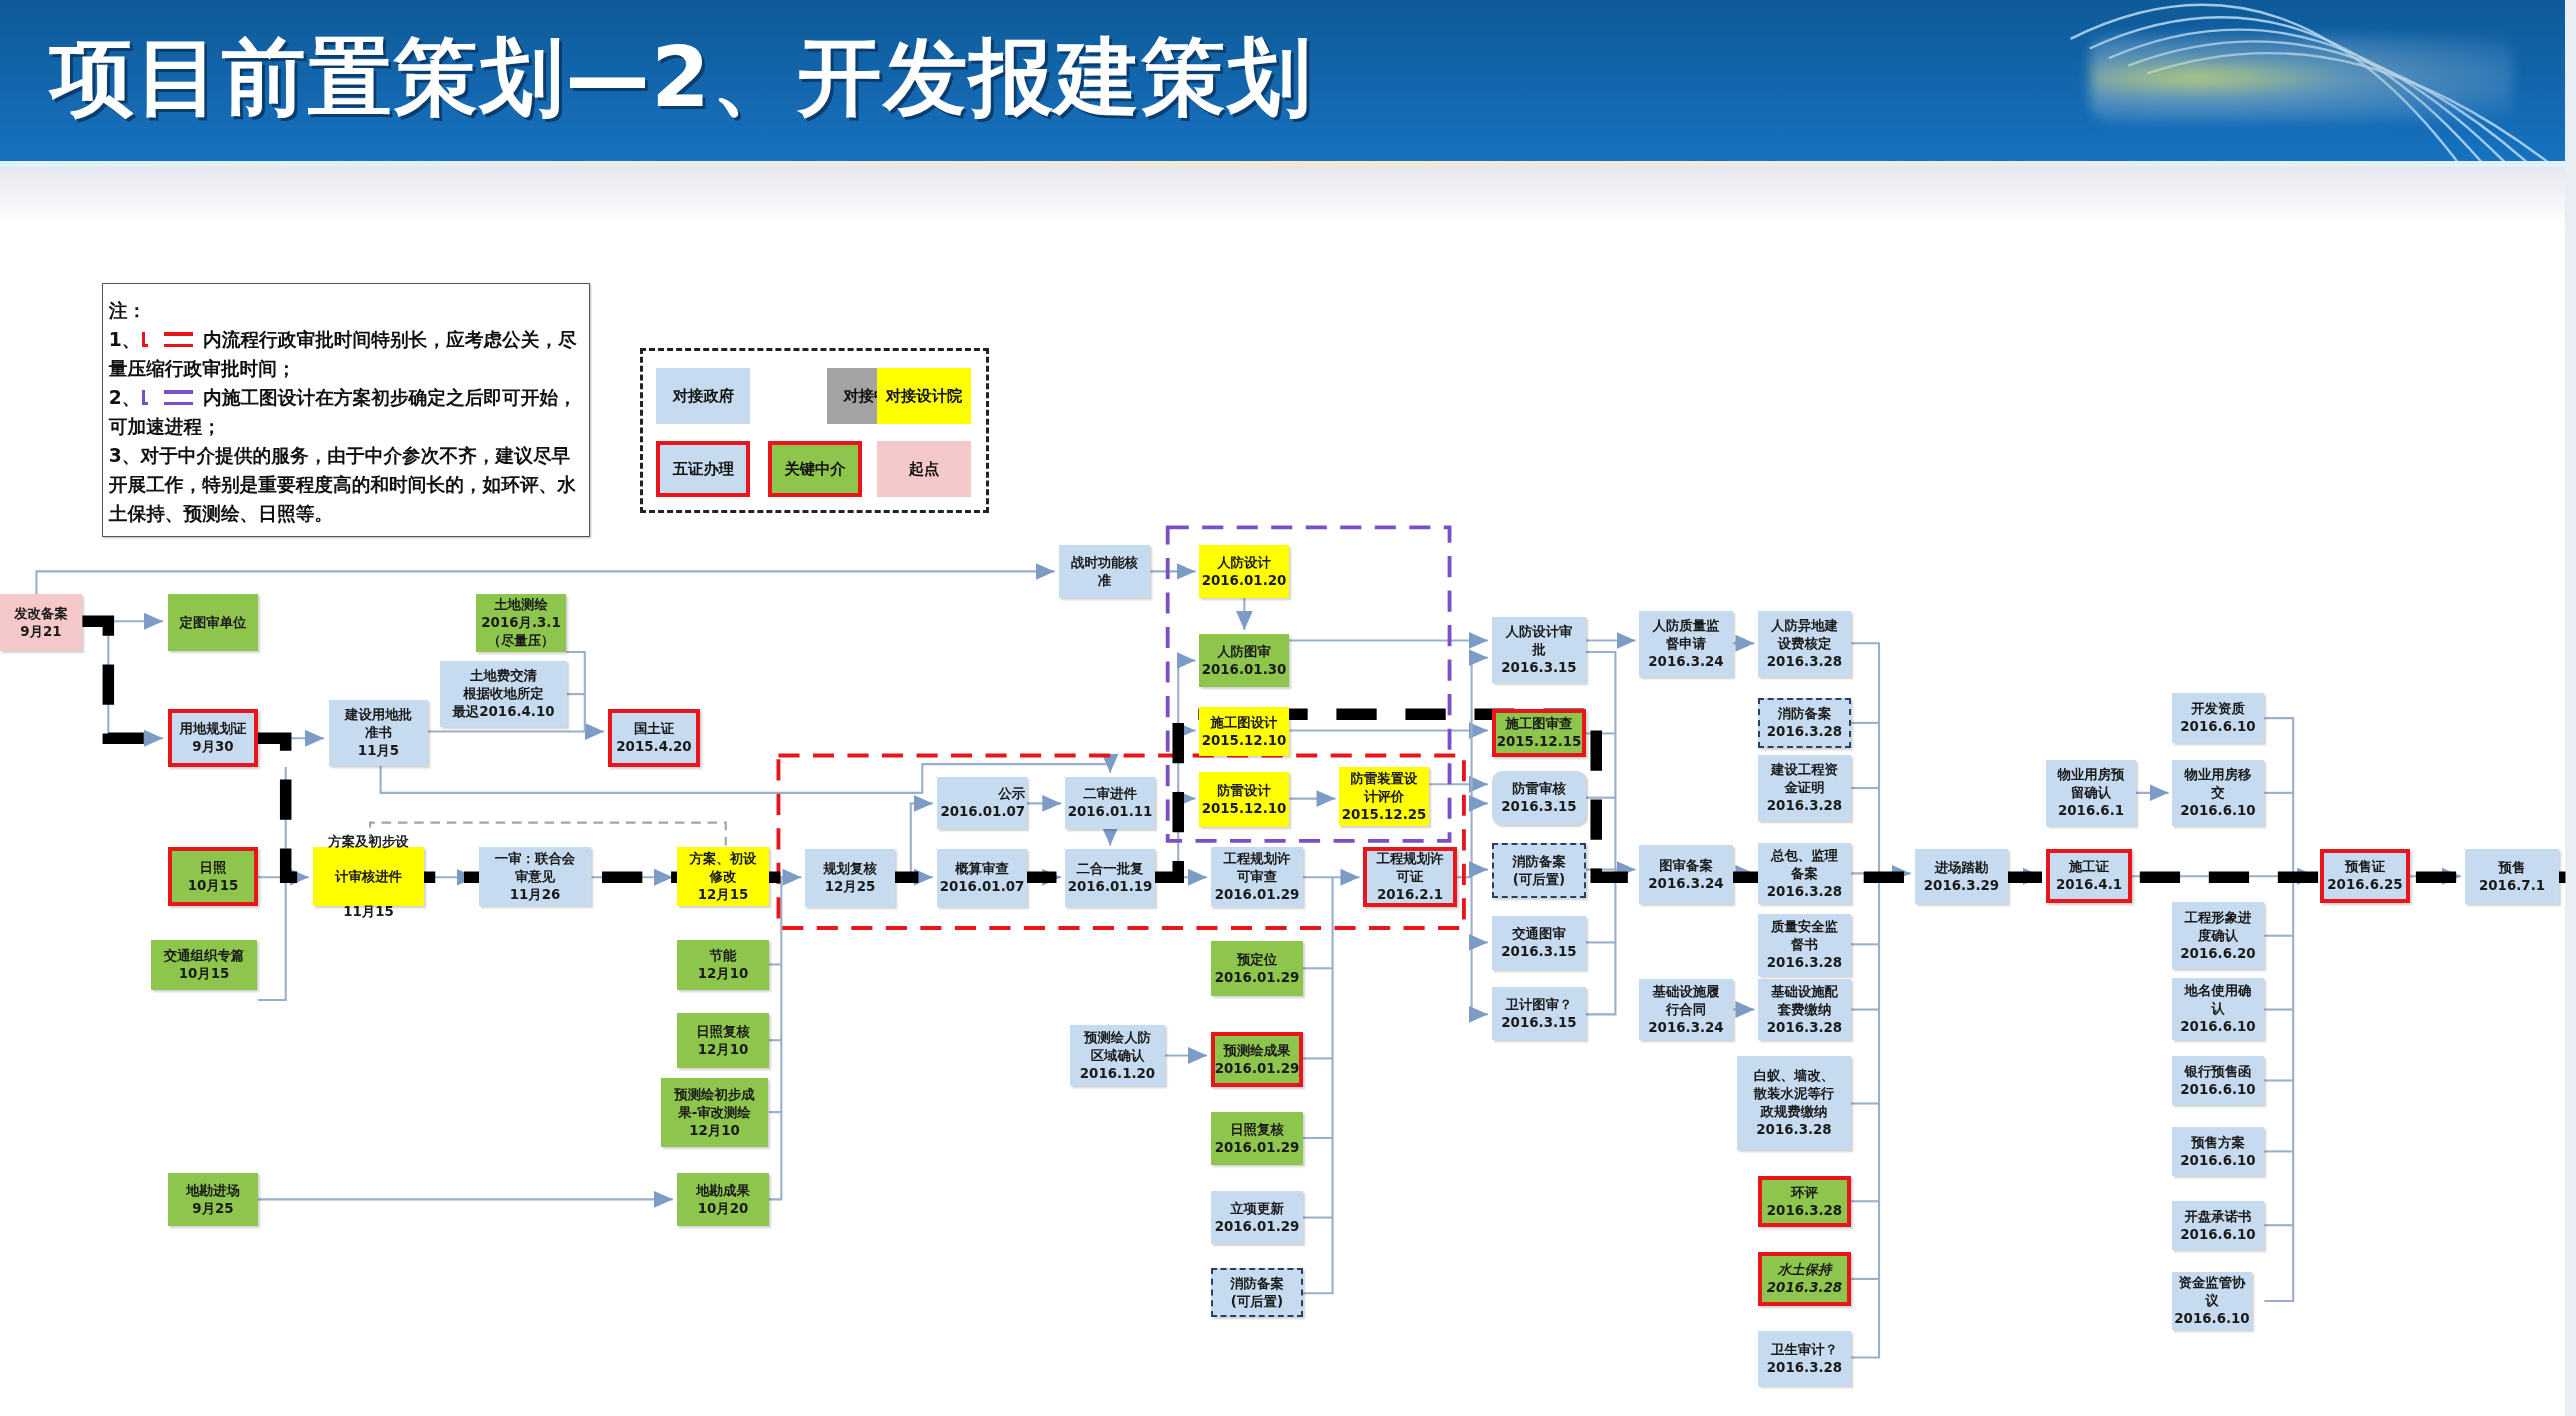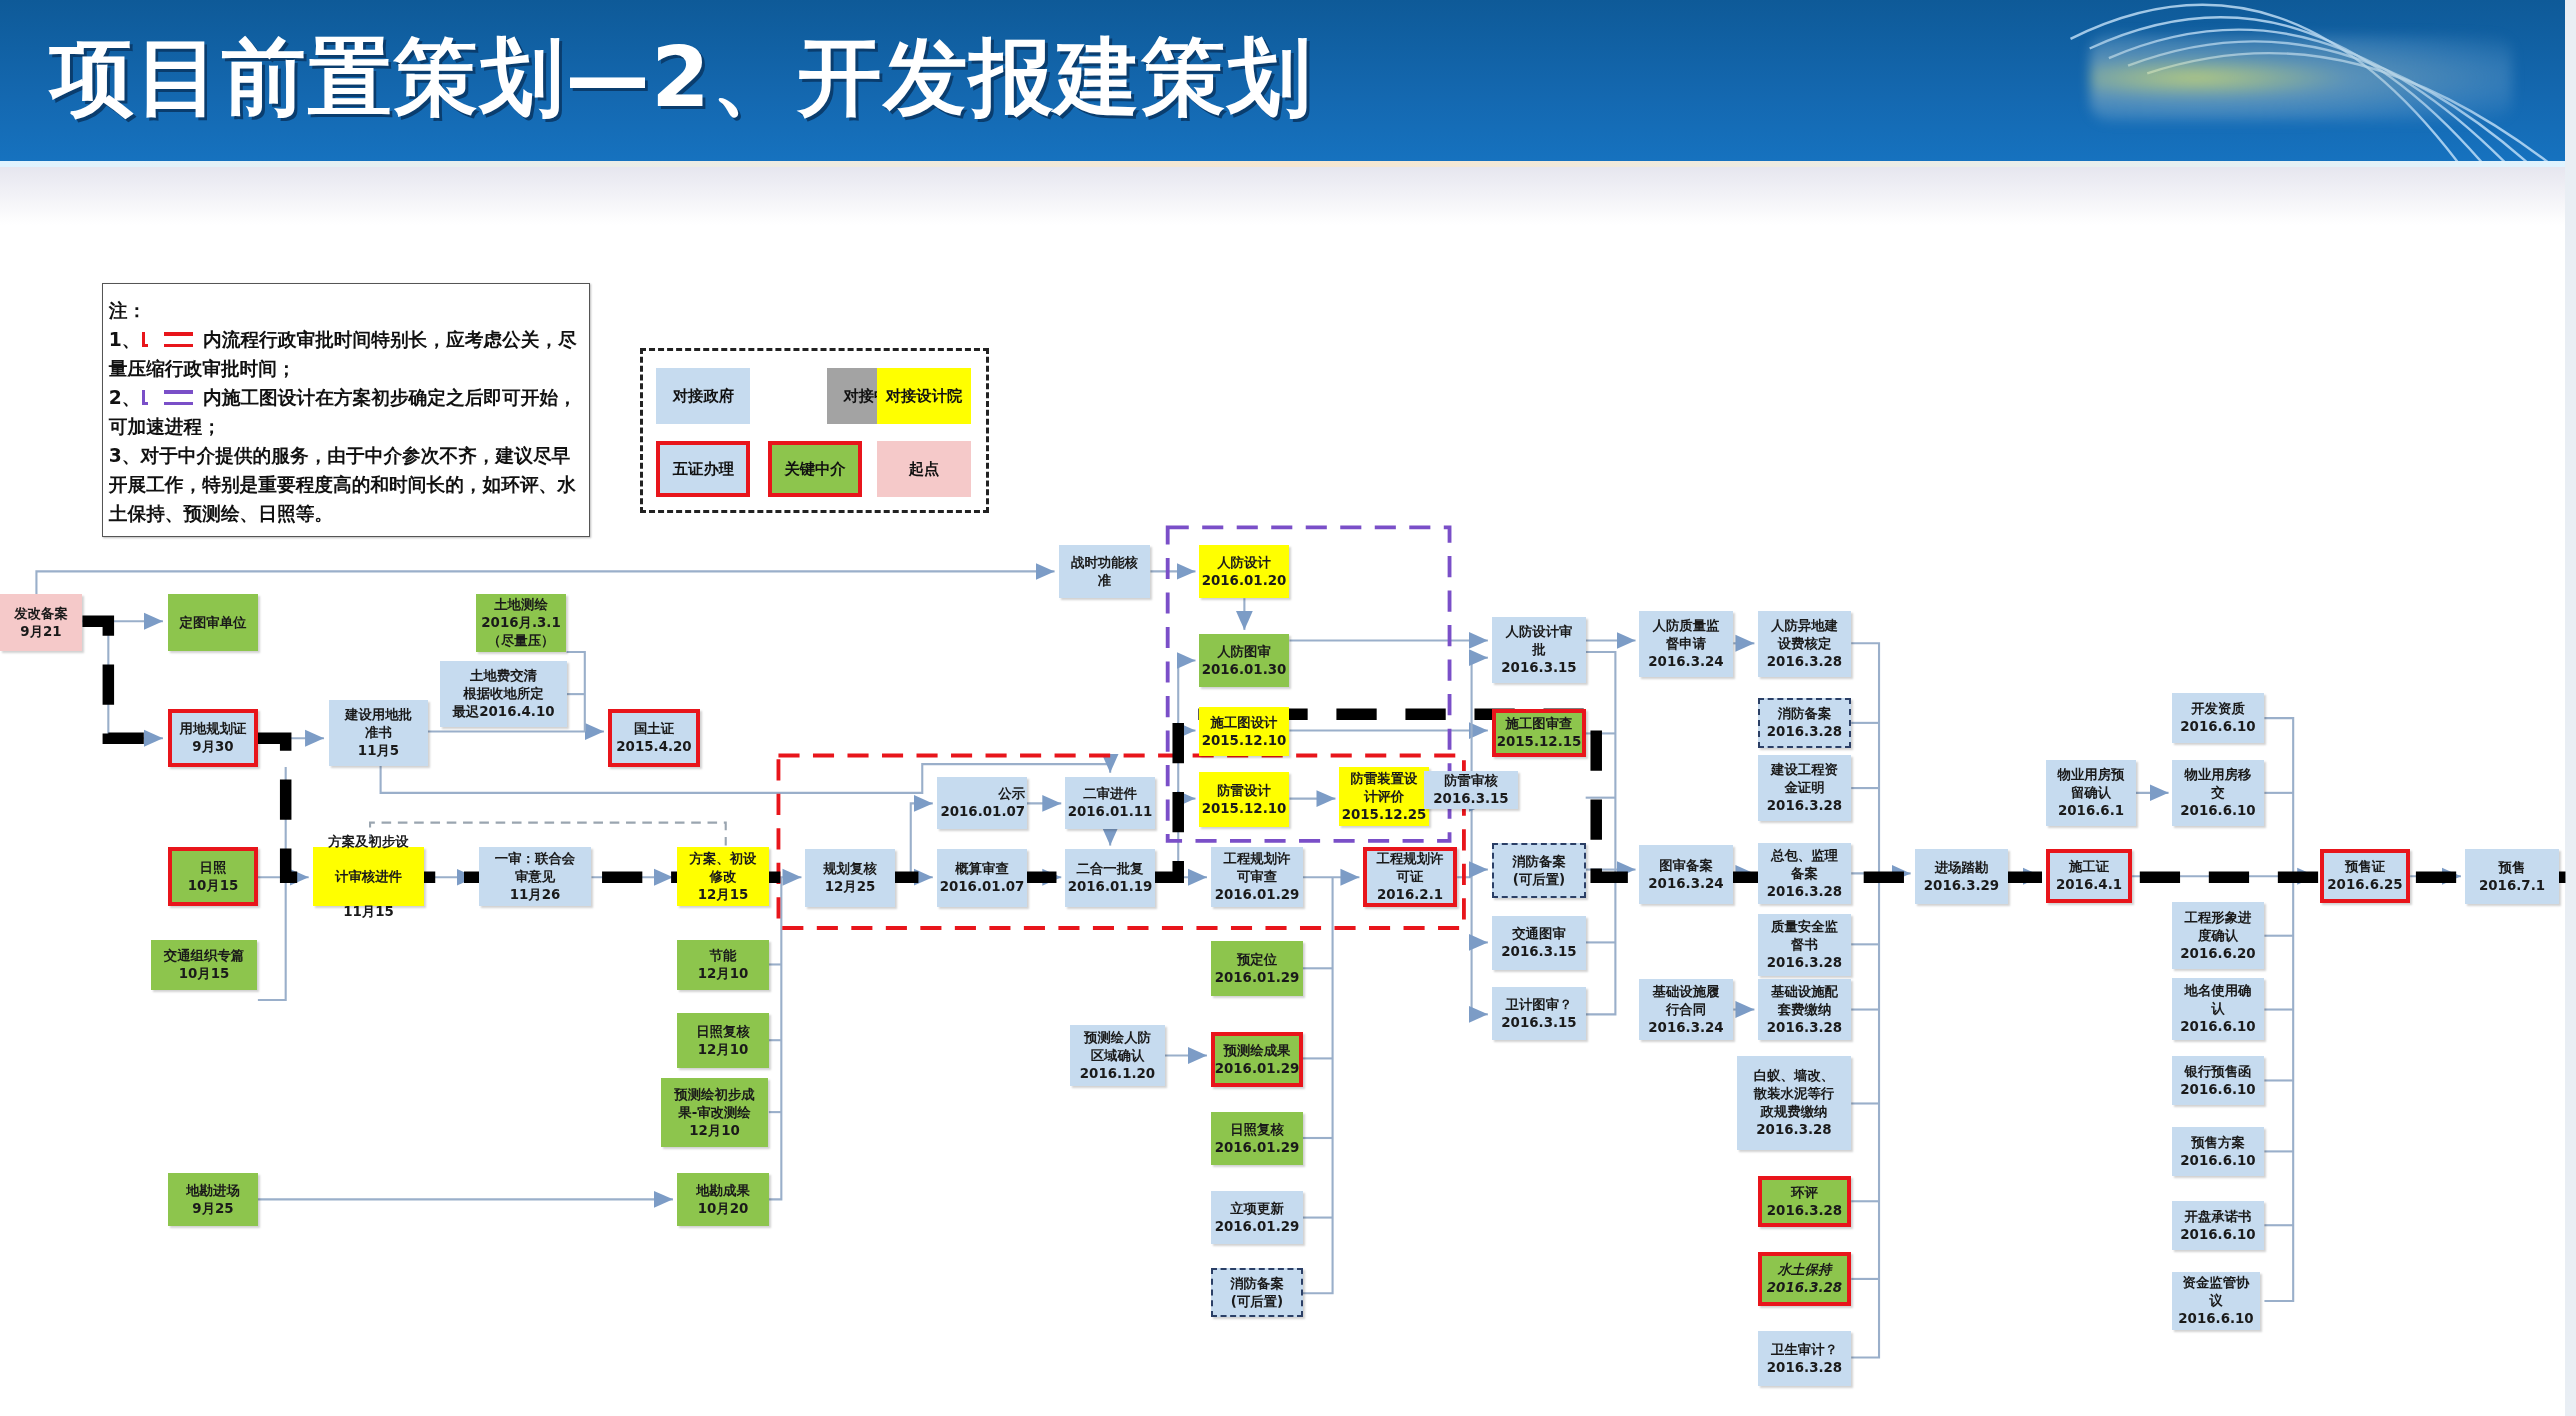--- a/index.html
+++ b/index.html
@@ -351,21 +351,21 @@
     </div>
     <div class="box gov" style="left: 1492px; top: 617px; width: 94px; height: 66px;">
       <span>人防设计审</span>
       <span>批</span>
       <span>2016.3.15</span>
     </div>
     <div class="box agent key" style="left: 1492px; top: 709px; width: 94px; height: 48px;">
       <span>施工图审查</span>
       <span>2015.12.15</span>
     </div>
-    <div class="box gov" style="left: 1424px; top: 771px; width: 94px; height: 38px;">
+    <div class="box gov" style="left: 1492px; top: 771px; width: 94px; height: 54px; border-radius: 10px;">
       <span>防雷审核</span>
       <span>2016.3.15</span>
     </div>
     <div class="box gov dash" style="left: 1492px; top: 843px; width: 94px; height: 55px;">
       <span>消防备案</span>
       <span>(可后置)</span>
     </div>
     <div class="box gov" style="left: 1492px; top: 916px; width: 94px; height: 54px;">
       <span>交通图审</span>
       <span>2016.3.15</span>
@@ -480,19 +480,19 @@
       <span>2016.6.10</span>
     </div>
     <div class="box gov" style="left: 2172px; top: 1127px; width: 92px; height: 49px;">
       <span>预售方案</span>
       <span>2016.6.10</span>
     </div>
     <div class="box gov" style="left: 2172px; top: 1201px; width: 92px; height: 49px;">
       <span>开盘承诺书</span>
       <span>2016.6.10</span>
     </div>
-    <div class="box gov" style="left: 2172px; top: 1272px; width: 88px; height: 58px;">
+    <div class="box gov" style="left: 2172px; top: 1272px; width: 80px; height: 58px;">
       <span>资金监管协</span>
       <span>议</span>
       <span>2016.6.10</span>
     </div>
   </div>
 
 
 </body></html>

